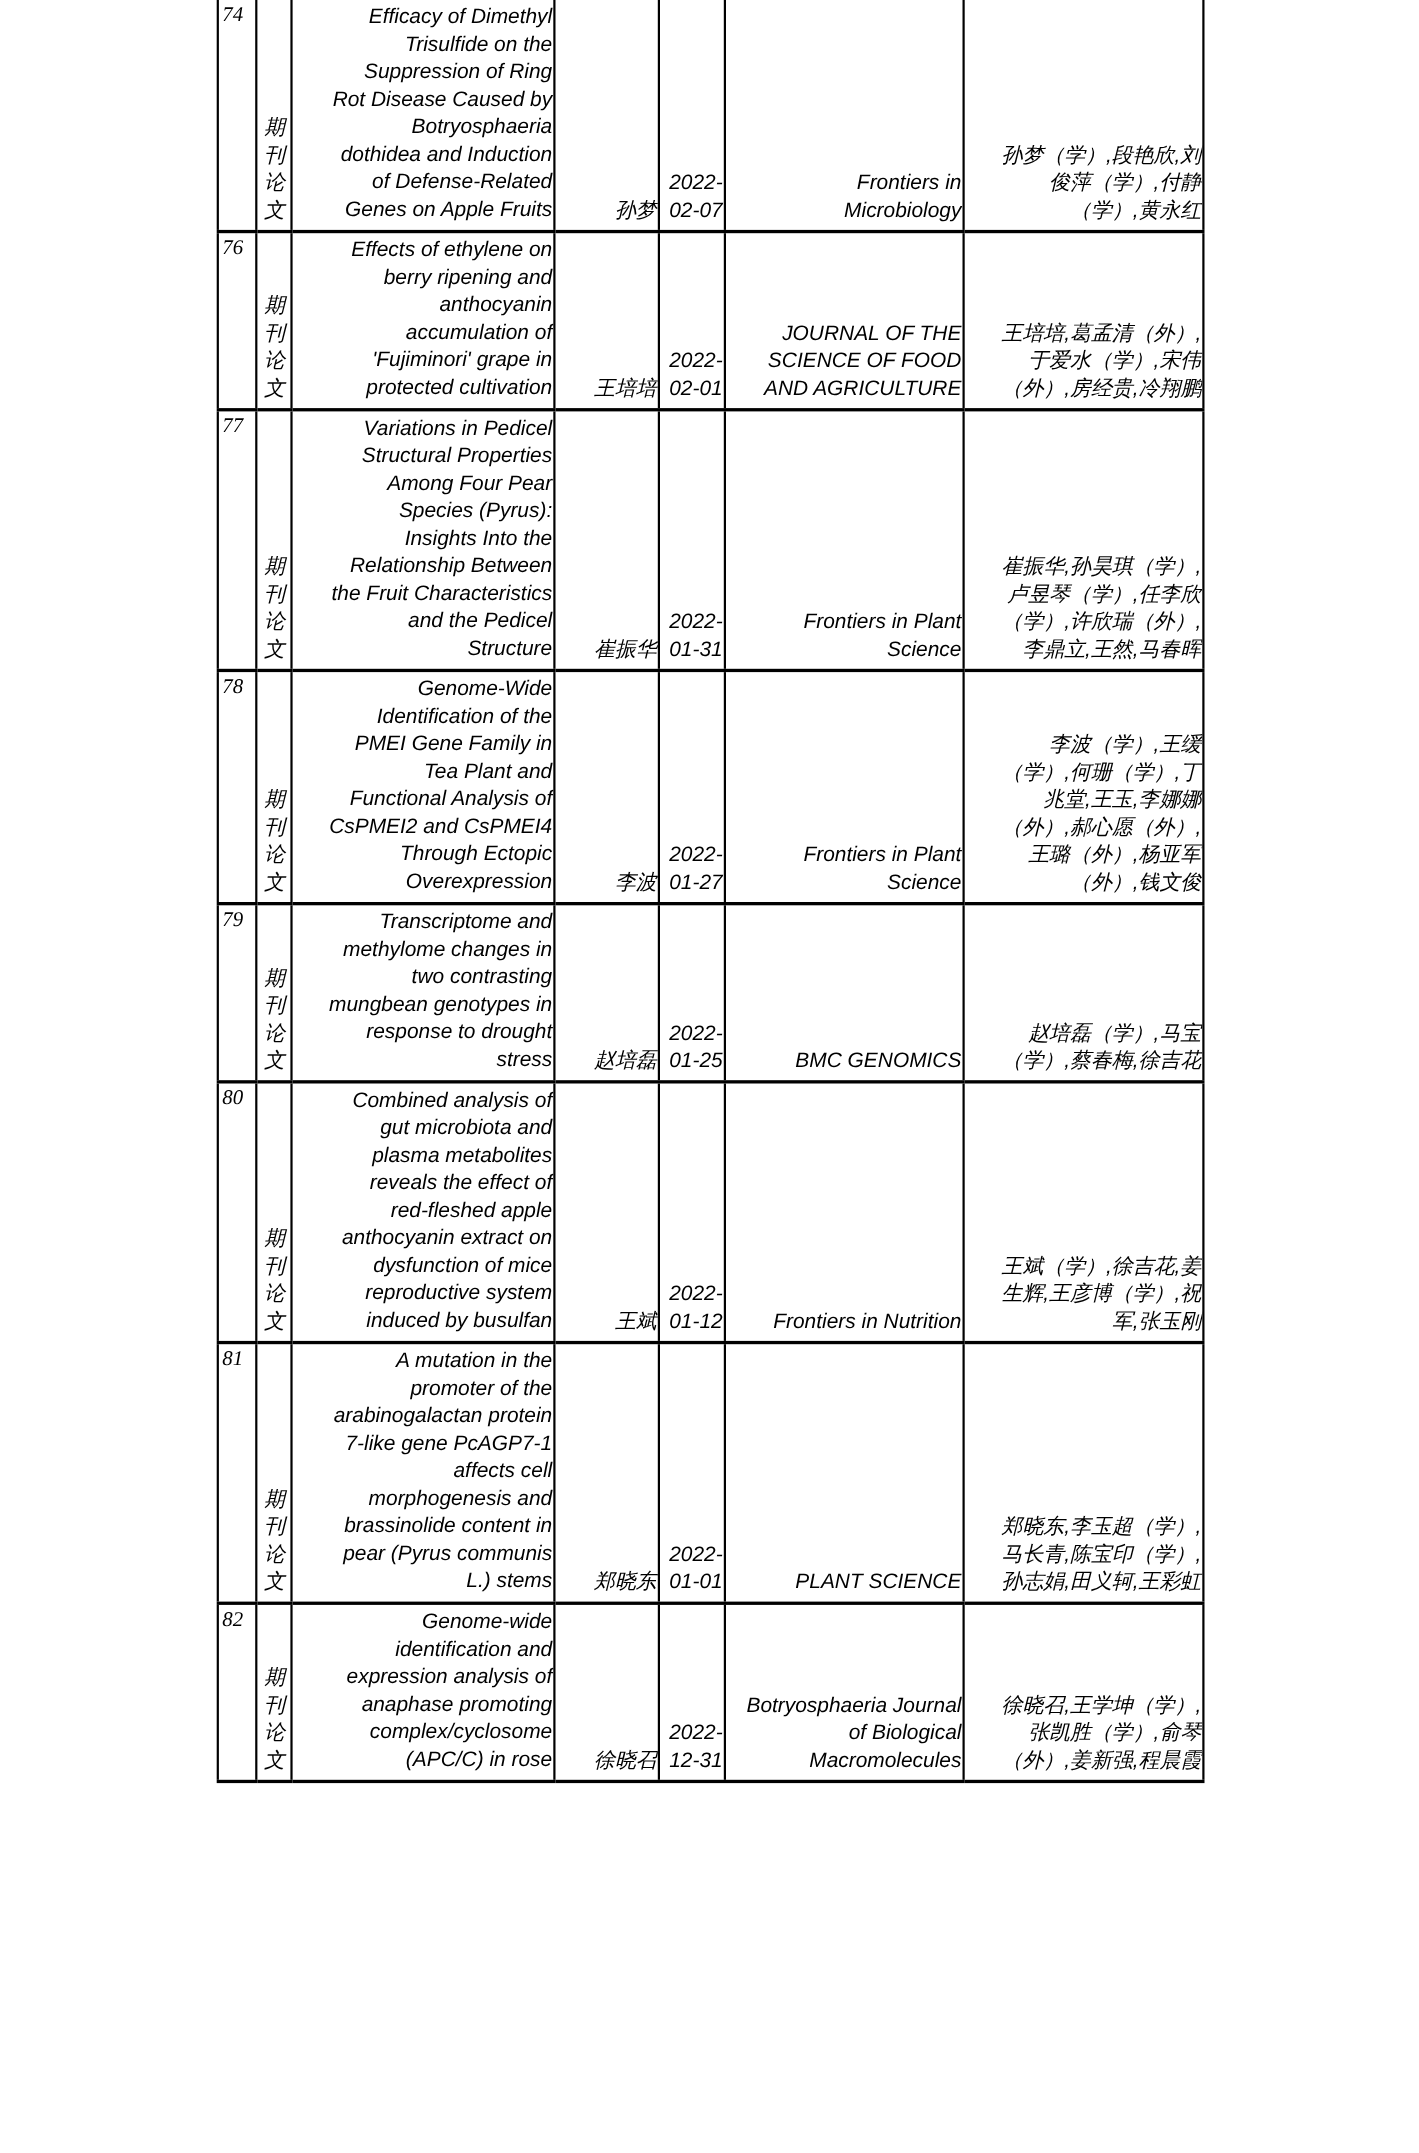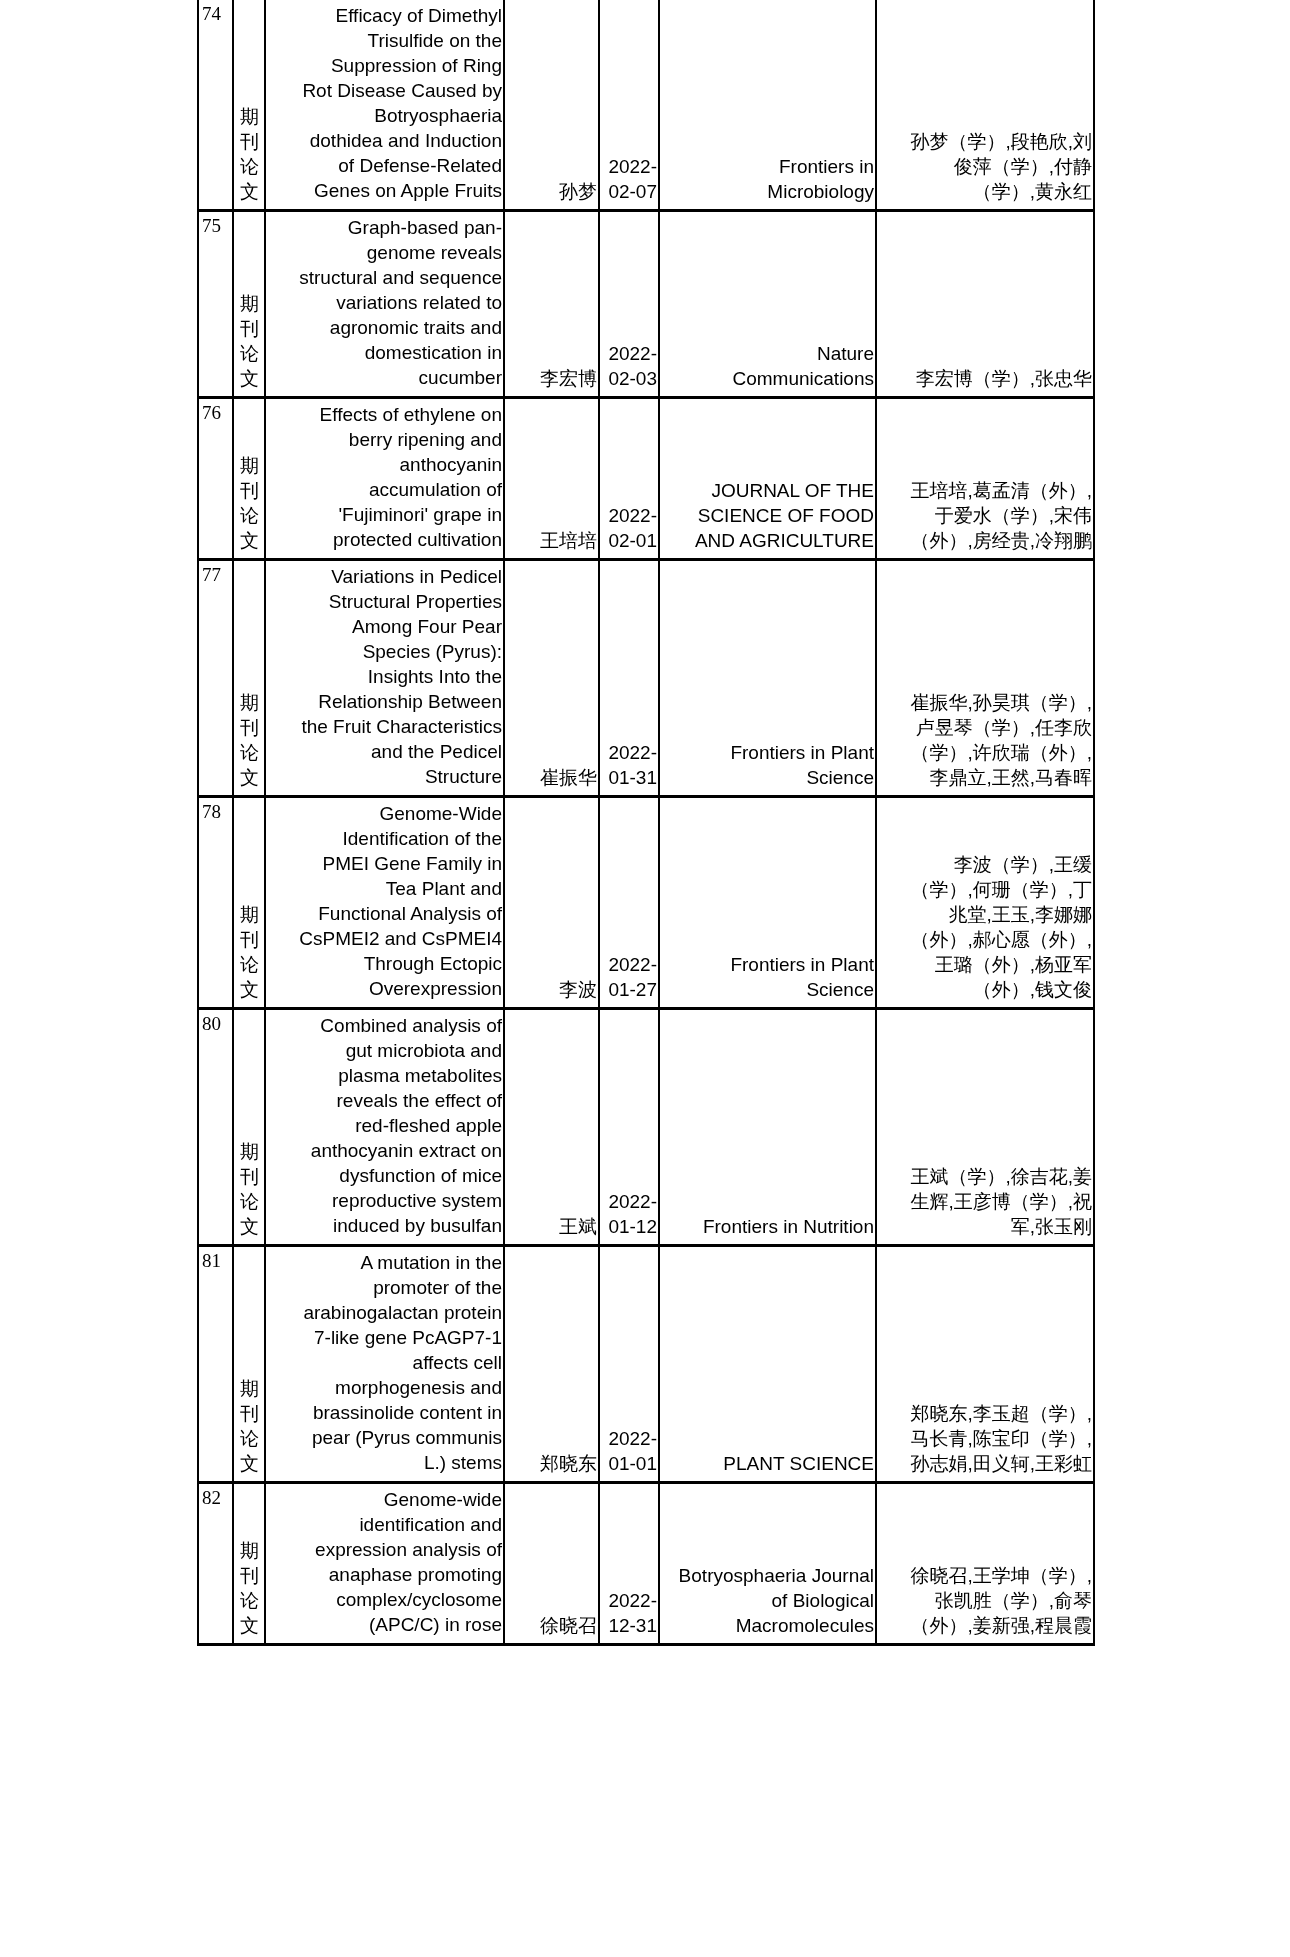--- a/index.html
+++ b/index.html
@@ -13,20 +13,21 @@
     font-family: "Liberation Sans", "DejaVu Sans", sans-serif;
     color: #000;
     overflow: hidden;
   }
   table.pubs {
     border-collapse: collapse;
     table-layout: fixed;
     width: 896px;
     margin-left: 197px;
     margin-top: 0;
+    font-style: italic;
   }
   table.pubs td {
     border-left: 2px solid #000;
     border-right: 2px solid #000;
     border-top: 3px solid #000;
     border-bottom: 3px solid #000;
     font-size: 19px;
     line-height: 25px;
     white-space: pre-line;
     overflow: hidden;
@@ -91,40 +92,20 @@
         <td class="c-author">孙梦</td>
         <td class="c-date">2022-
 02-07</td>
         <td class="c-journal">Frontiers in
 Microbiology</td>
         <td class="c-authors">孙梦（学）,段艳欣,刘
 俊萍（学）,付静
 （学）,黄永红</td>
       </tr>
       <tr>
-        <td class="c-no">75</td>
-        <td class="c-type">期
-刊
-论
-文</td>
-        <td class="c-title">Graph-based pan-
-genome reveals
-structural and sequence
-variations related to
-agronomic traits and
-domestication in
-cucumber</td>
-        <td class="c-author">李宏博</td>
-        <td class="c-date">2022-
-02-03</td>
-        <td class="c-journal">Nature
-Communications</td>
-        <td class="c-authors">李宏博（学）,张忠华</td>
-      </tr>
-      <tr>
         <td class="c-no">76</td>
         <td class="c-type">期
 刊
 论
 文</td>
         <td class="c-title">Effects of ethylene on
 berry ripening and
 anthocyanin
 accumulation of
 'Fujiminori' grape in
@@ -184,20 +165,39 @@
         <td class="c-journal">Frontiers in Plant
 Science</td>
         <td class="c-authors">李波（学）,王缓
 （学）,何珊（学）,丁
 兆堂,王玉,李娜娜
 （外）,郝心愿（外）,
 王璐（外）,杨亚军
 （外）,钱文俊</td>
       </tr>
       <tr>
+        <td class="c-no">79</td>
+        <td class="c-type">期
+刊
+论
+文</td>
+        <td class="c-title">Transcriptome and
+methylome changes in
+two contrasting
+mungbean genotypes in
+response to drought
+stress</td>
+        <td class="c-author">赵培磊</td>
+        <td class="c-date">2022-
+01-25</td>
+        <td class="c-journal">BMC GENOMICS</td>
+        <td class="c-authors">赵培磊（学）,马宝
+（学）,蔡春梅,徐吉花</td>
+      </tr>
+      <tr>
         <td class="c-no">80</td>
         <td class="c-type">期
 刊
 论
 文</td>
         <td class="c-title">Combined analysis of
 gut microbiota and
 plasma metabolites
 reveals the effect of
 red-fleshed apple

